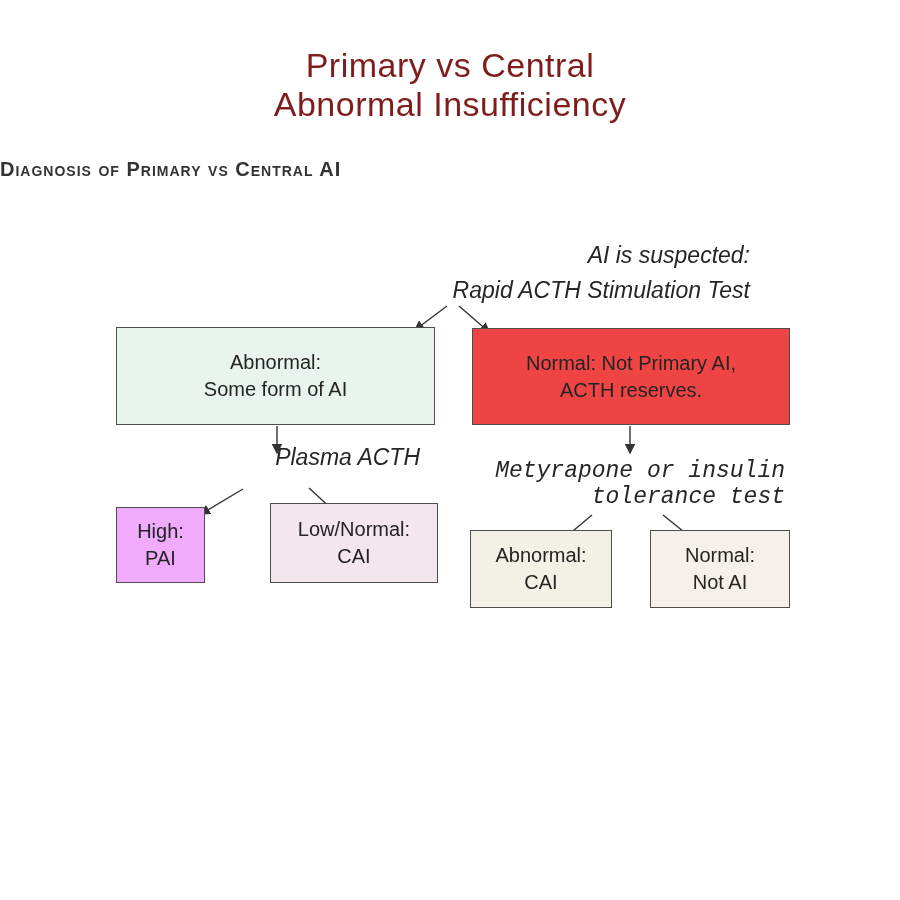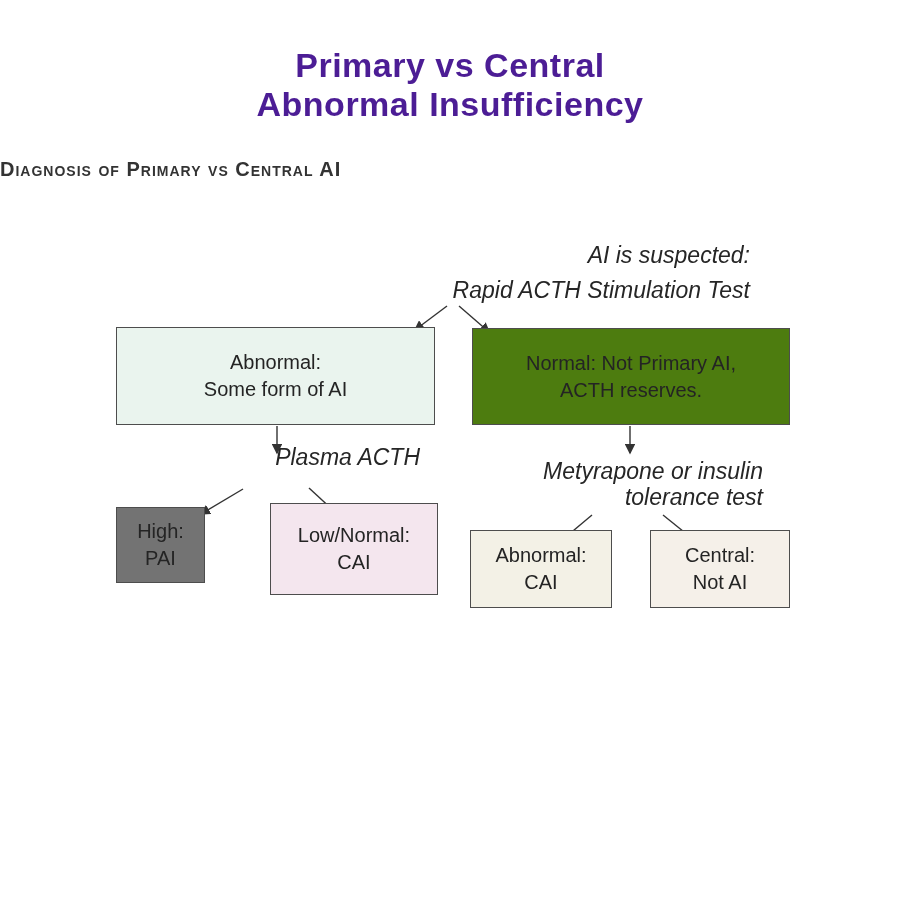--- a/index.html
+++ b/index.html
@@ -14,22 +14,22 @@
     overflow: hidden;
   }
 
   
   .title {
     position: absolute;
     top: 46px; left: 0; width: 900px;
     text-align: center;
     font-size: 34px;
     line-height: 39px;
-    font-weight: 700;
-    color: #4c1d95;
+    font-weight: 400;
+    color: #7f1d1d;
     letter-spacing: 0.5px;
   }
   .subtitle {
     position: absolute;
     top: 158px; left: 0; width: 900px;
     text-align: left;
     font-size: 20px;
     font-weight: 700;
     font-variant: small-caps;
     letter-spacing: 1px;
@@ -39,39 +39,39 @@
   
   .flow-label {
     position: absolute;
     text-align: right;
     font-style: italic;
     font-size: 23px;
     color: #262626;
   }
   .label-root { top: 238px; left: 150px; width: 600px; line-height: 35px; }
   .label-plasma { top: 444px; left: 120px; width: 300px; line-height: 26px; }
-  .label-metyrapone { top: 458px; left: 463px; width: 300px; line-height: 26px; }
+  .label-metyrapone { top: 458px; left: 485px; width: 300px; line-height: 26px; font-family: Liberation Mono, monospace; }
 
   
   .node {
     position: absolute;
     border: 1.5px solid #4d4d4d;
     display: flex;
     flex-direction: column;
     align-items: center;
     justify-content: center;
     text-align: center;
     font-size: 20px;
     line-height: 27px;
     color: #242424;
   }
   .node-abnormal-ai      { left: 116px; top: 327px; width: 319px; height: 98px; }
   .node-normal-notpai    { left: 472px; top: 328px; width: 318px; height: 97px; }
   .node-high-pai         { left: 116px; top: 507px; width:  89px; height: 76px; }
-  .node-lownormal-cai    { left: 270px; top: 503px; width: 168px; height: 92px; }
+  .node-lownormal-cai    { left: 270px; top: 503px; width: 168px; height: 80px; }
   .node-abnormal-cai     { left: 470px; top: 530px; width: 142px; height: 78px; }
   .node-normal-notai     { left: 650px; top: 530px; width: 140px; height: 78px; }
 
   
   .connectors {
     position: absolute;
     top: 0; left: 0;
     width: 900px; height: 900px;
     pointer-events: none;
   }
@@ -112,38 +112,38 @@
     <line x1="630" y1="426" x2="630" y2="453" marker-end="url(#arrow)"></line>
     <line x1="592" y1="515" x2="561" y2="541" marker-end="url(#arrow)"></line>
     <line x1="663" y1="515" x2="694" y2="540" marker-end="url(#arrow)"></line>
   </svg>
 
   <div class="node node-abnormal-ai" style="background-color: rgb(234, 244, 238);">
     <div>Abnormal:</div>
     <div>Some form of AI</div>
   </div>
 
-  <div class="node node-normal-notpai" style="background-color: #4d7c0f;">
+  <div class="node node-normal-notpai" style="background-color: #ef4444;">
     <div>Normal: Not Primary AI,</div>
     <div>ACTH reserves.</div>
   </div>
 
-  <div class="node node-high-pai" style="background-color: #737373;">
+  <div class="node node-high-pai" style="background-color: #f0abfc;">
     <div>High:</div>
     <div>PAI</div>
   </div>
 
   <div class="node node-lownormal-cai" style="background-color: rgb(244, 230, 238);">
     <div>Low/Normal:</div>
     <div>CAI</div>
   </div>
 
   <div class="node node-abnormal-cai" style="background-color: rgb(243, 241, 230);">
     <div>Abnormal:</div>
     <div>CAI</div>
   </div>
 
   <div class="node node-normal-notai" style="background-color: rgb(245, 240, 233);">
-    <div>Central:</div>
+    <div>Normal:</div>
     <div>Not AI</div>
   </div>
 
 </div>
 
 </body></html>

